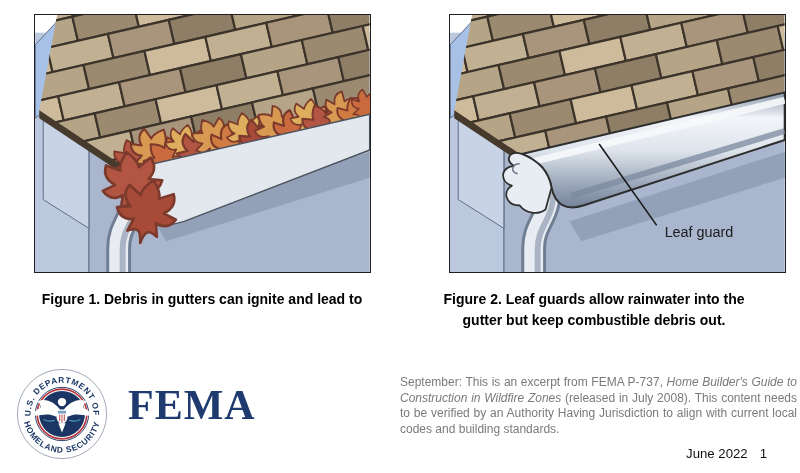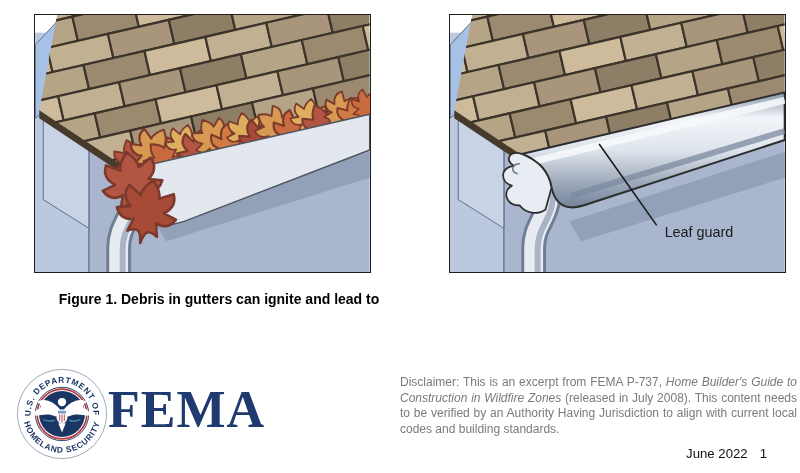--- a/index.html
+++ b/index.html
@@ -12,28 +12,28 @@
     position:absolute; top:14px; width:337px; height:259px;
     border:1.5px solid #1f1f1f; background:#fff;
   }
   #panel1 { left:34px; }
   #panel2 { left:425px;margin-left:24px; }
   .panel svg { display:block; width:100%; height:100%; }
   .caption {
     position:absolute; top:289px; width:370px; text-align:center;
     font-size:14px; font-weight:bold; color:#000; line-height:1.5;
   }
-  #caption1 { left:34px; }
+  #caption1 { left:17px; }
   #caption2 { left:409px; }
   .caption div { white-space:nowrap; }
   #logo-block { position:absolute; left:16px; top:368px; }
   #fema-wordmark {
-    position:absolute; left:108px; top:384px;
+    position:absolute; left:128px; top:384px;
     font-family:"Liberation Serif", serif; font-weight:bold;
-    font-size:52px; line-height:1; color:#1f3a6e; letter-spacing:1px;
+    font-size:42px; line-height:1; color:#1f3a6e; letter-spacing:1px;
   }
   #disclaimer {
     position:absolute; left:400px; top:375px; width:397px;
     font-size:12px; line-height:1.3; color:#7a7a7a; text-align:justify;
   }
   #disclaimer .it { font-style:italic; }
   #footer {
     position:absolute; top:446px; right:33px; font-size:13.2px; color:#111;
   }
   #footer .pgnum { margin-left:12px; }
@@ -260,20 +260,24 @@
       <path d="M70,150 C62,150 60,158 68,160" stroke="#6a7587" stroke-width="1.5" fill="none"></path>
 
       <line x1="150" y1="130" x2="208" y2="212" stroke="#1a1a1a" stroke-width="1.6"></line>
       <text x="216" y="224" font-size="14.5" fill="#1c1c1c" font-family="Liberation Sans, sans-serif">Leaf guard</text>
     </svg>
   </div>
 
   <div class="caption" id="caption1">
     <div>Figure 1. Debris in gutters can ignite and lead to</div>
   </div>
+  <div class="caption" id="caption2">
+    <div>Figure 2. Leaf guards allow rainwater into the</div>
+    <div>gutter but keep combustible debris out.</div>
+  </div>
 
   <div id="logo-block">
     <svg width="92" height="92" viewBox="0 0 100 100" xmlns="http://www.w3.org/2000/svg" xmlns:xlink="http://www.w3.org/1999/xlink">
       <circle cx="50" cy="50" r="48.5" fill="#ffffff" stroke="#98a2b2" stroke-width="1"></circle>
       <circle cx="50" cy="50" r="29" fill="none" stroke="#1b3665" stroke-width="1"></circle>
       <circle cx="50" cy="50" r="27" fill="none" stroke="#b6373e" stroke-width="1.8"></circle>
       <circle cx="50" cy="50" r="25" fill="#1b3665"></circle>
       <defs>
         <path id="arcTop" d="M 16,50 A 34,34 0 0 1 84,50"></path>
         <path id="arcBot" d="M 8,50 A 42,42 0 0 0 92,50"></path>
@@ -292,19 +296,19 @@
         <path d="M44,45 h12 v8 q0,6 -6,8 q-6,-2 -6,-8 Z"></path>
         <path d="M46,60 L50,70 L54,60 Z"></path>
       </g>
       <rect x="45.5" y="46.5" width="9" height="3" fill="#7aa0c8"></rect>
       <path d="M47.5,50.5 v7 M50,50.5 v9 M52.5,50.5 v7" stroke="#b6373e" stroke-width="1" fill="none"></path>
       <path d="M30,56 Q36,59 42,57 M58,57 Q64,59 70,56" stroke="#4d9ab0" stroke-width="1.4" fill="none"></path>
     </svg>
   </div>
   <div id="fema-wordmark">FEMA</div>
 
-  <p id="disclaimer"><span>Disclaimer: This is an excerpt from FEMA P-737, </span><span class="it">Home Builder's Guide to Construction in Wildfire Zones</span><span> (released in July 2008). This content needs to be verified by an Authority Having Jurisdiction to align with current local codes and building standards.</span></p>
+  <p id="disclaimer"><span>September: This is an excerpt from FEMA P-737, </span><span class="it">Home Builder's Guide to Construction in Wildfire Zones</span><span> (released in July 2008). This content needs to be verified by an Authority Having Jurisdiction to align with current local codes and building standards.</span></p>
 
   <div id="footer">
     <span>June 2022</span><span class="pgnum">1</span>
   </div>
 
 </div>
 
 </body></html>

